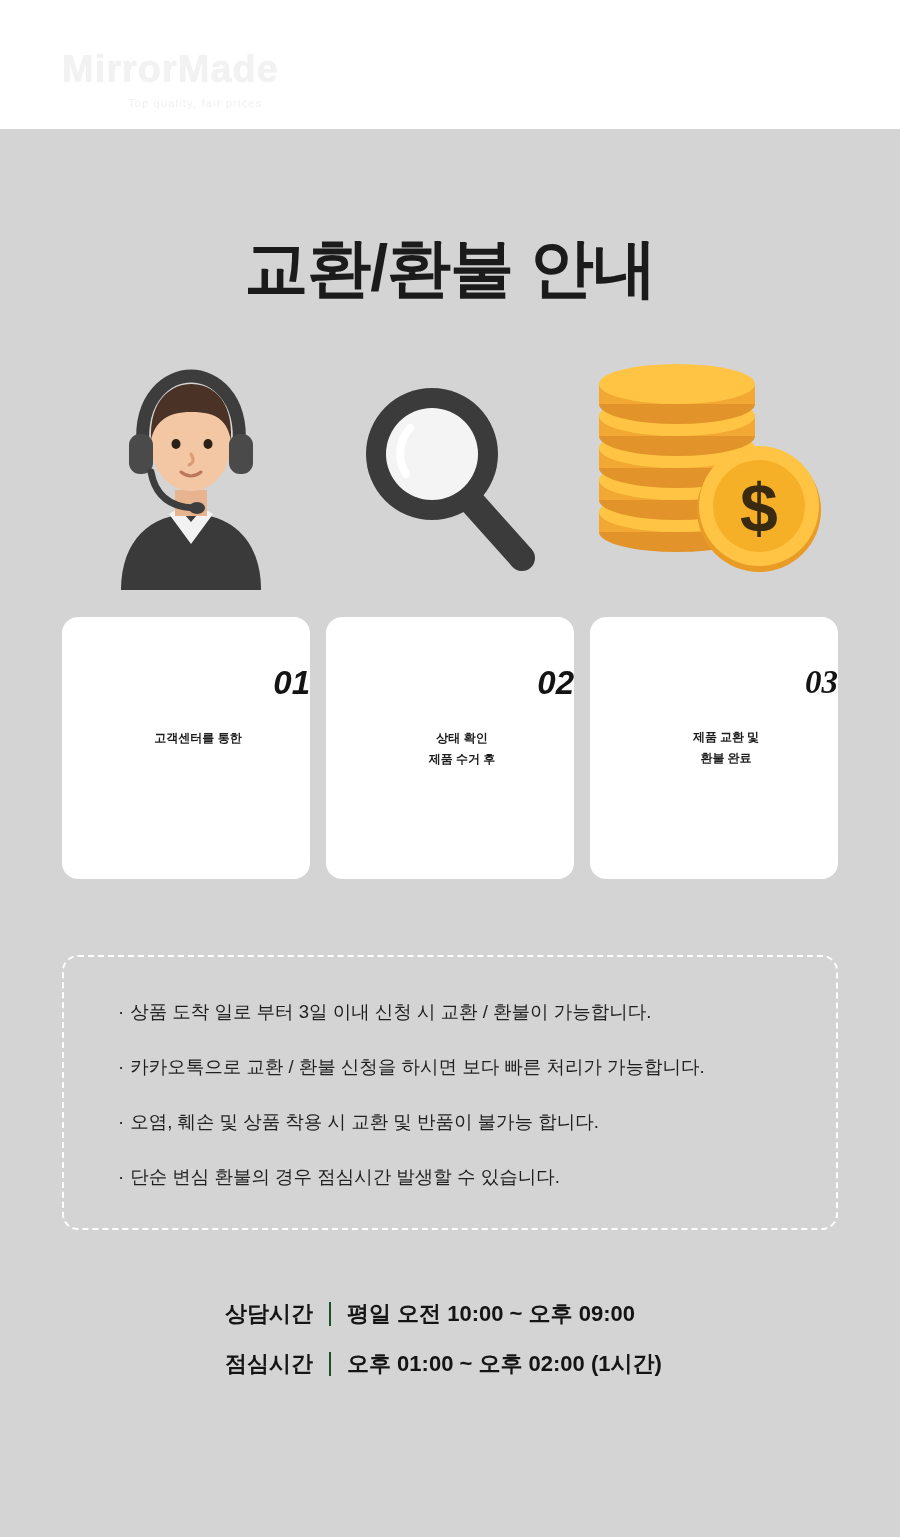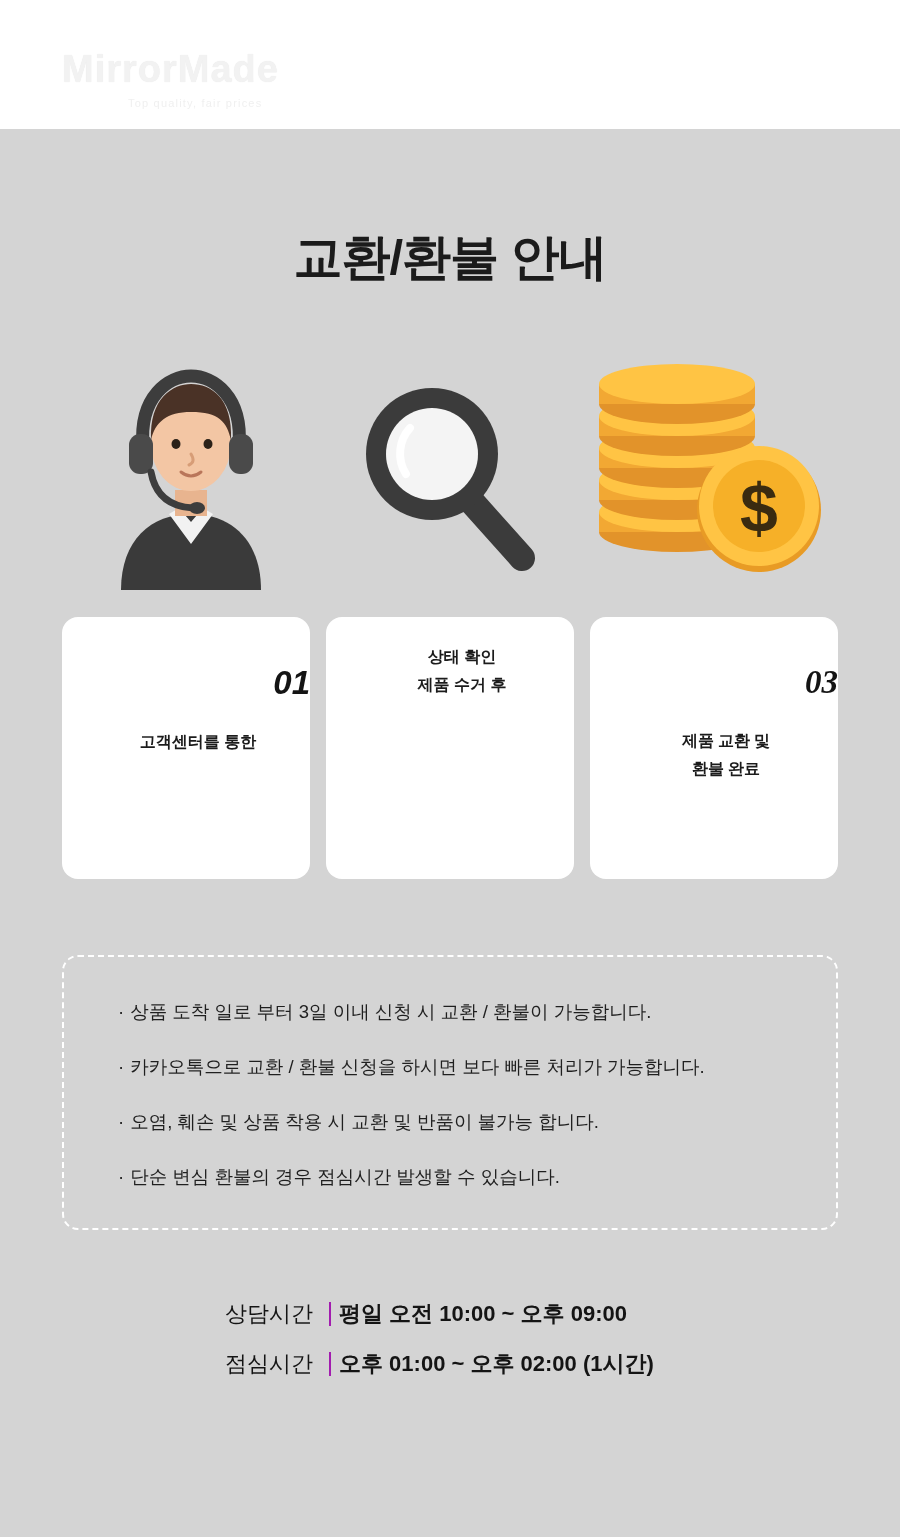--- a/index.html
+++ b/index.html
@@ -61,21 +61,21 @@
     background: #d4d4d4;
   }
 
   
   .title {
     position: absolute;
     left: 0;
     top: 96px;
     width: 900px;
     text-align: center;
-    font-size: 49px;
+    font-size: 64px;
     font-weight: 700;
     color: #1b1b1b;
     letter-spacing: -1px;
   }
 
   
   .illus-row {
     position: absolute;
     left: 62px;
     top: 233px;
@@ -119,21 +119,21 @@
     font-weight: 700;
     font-style: italic;
     color: #141414;
     letter-spacing: 0px;
   }
   .card-lines {
     margin-top: 26px;
     text-align: center;
   }
   .card-line {
-    font-size: 16px;
+    font-size: 12px;
     font-weight: 700;
     color: #1b1b1b;
     line-height: 1.75;
     padding-left: 24px;
   }
 
   
   .notes {
     position: absolute;
     left: 62px;
@@ -170,32 +170,32 @@
     display: flex;
     justify-content: center;
     align-items: center;
     height: 50px;
   }
   .hours-label {
     width: 118px;
     text-align: right;
     padding-right: 16px;
     font-size: 22px;
-    font-weight: 400;
+    font-weight: 700;
     color: #141414;
     box-sizing: border-box;
   }
   .hours-value {
     width: 360px;
     text-align: left;
-    padding-left: 8px;
+    padding-left: 16px;
     font-size: 22px;
     font-weight: 700;
     color: #141414;
-    border-left: 2px solid #a21caf;
+    border-left: 2px solid #14532d;
     box-sizing: border-box;
     line-height: 1.1;
   }
 </style>
 </head>
 <body>
 
 <div class="page">
 
   <div class="header-band">
@@ -293,20 +293,21 @@
     <div class="cards">
 
       <div class="card card-1">
         <div class="card-num">01</div>
         <div class="card-lines">
           <div class="card-line">고객센터를 통한</div>
         </div>
       </div>
 
       <div class="card card-2">
+        <div class="card-num">02</div>
         <div class="card-lines">
           <div class="card-line">상태 확인</div>
           <div class="card-line">제품 수거 후</div>
         </div>
       </div>
 
       <div class="card card-3">
         <div class="card-num">03</div>
         <div class="card-lines">
           <div class="card-line">제품 교환 및</div>

